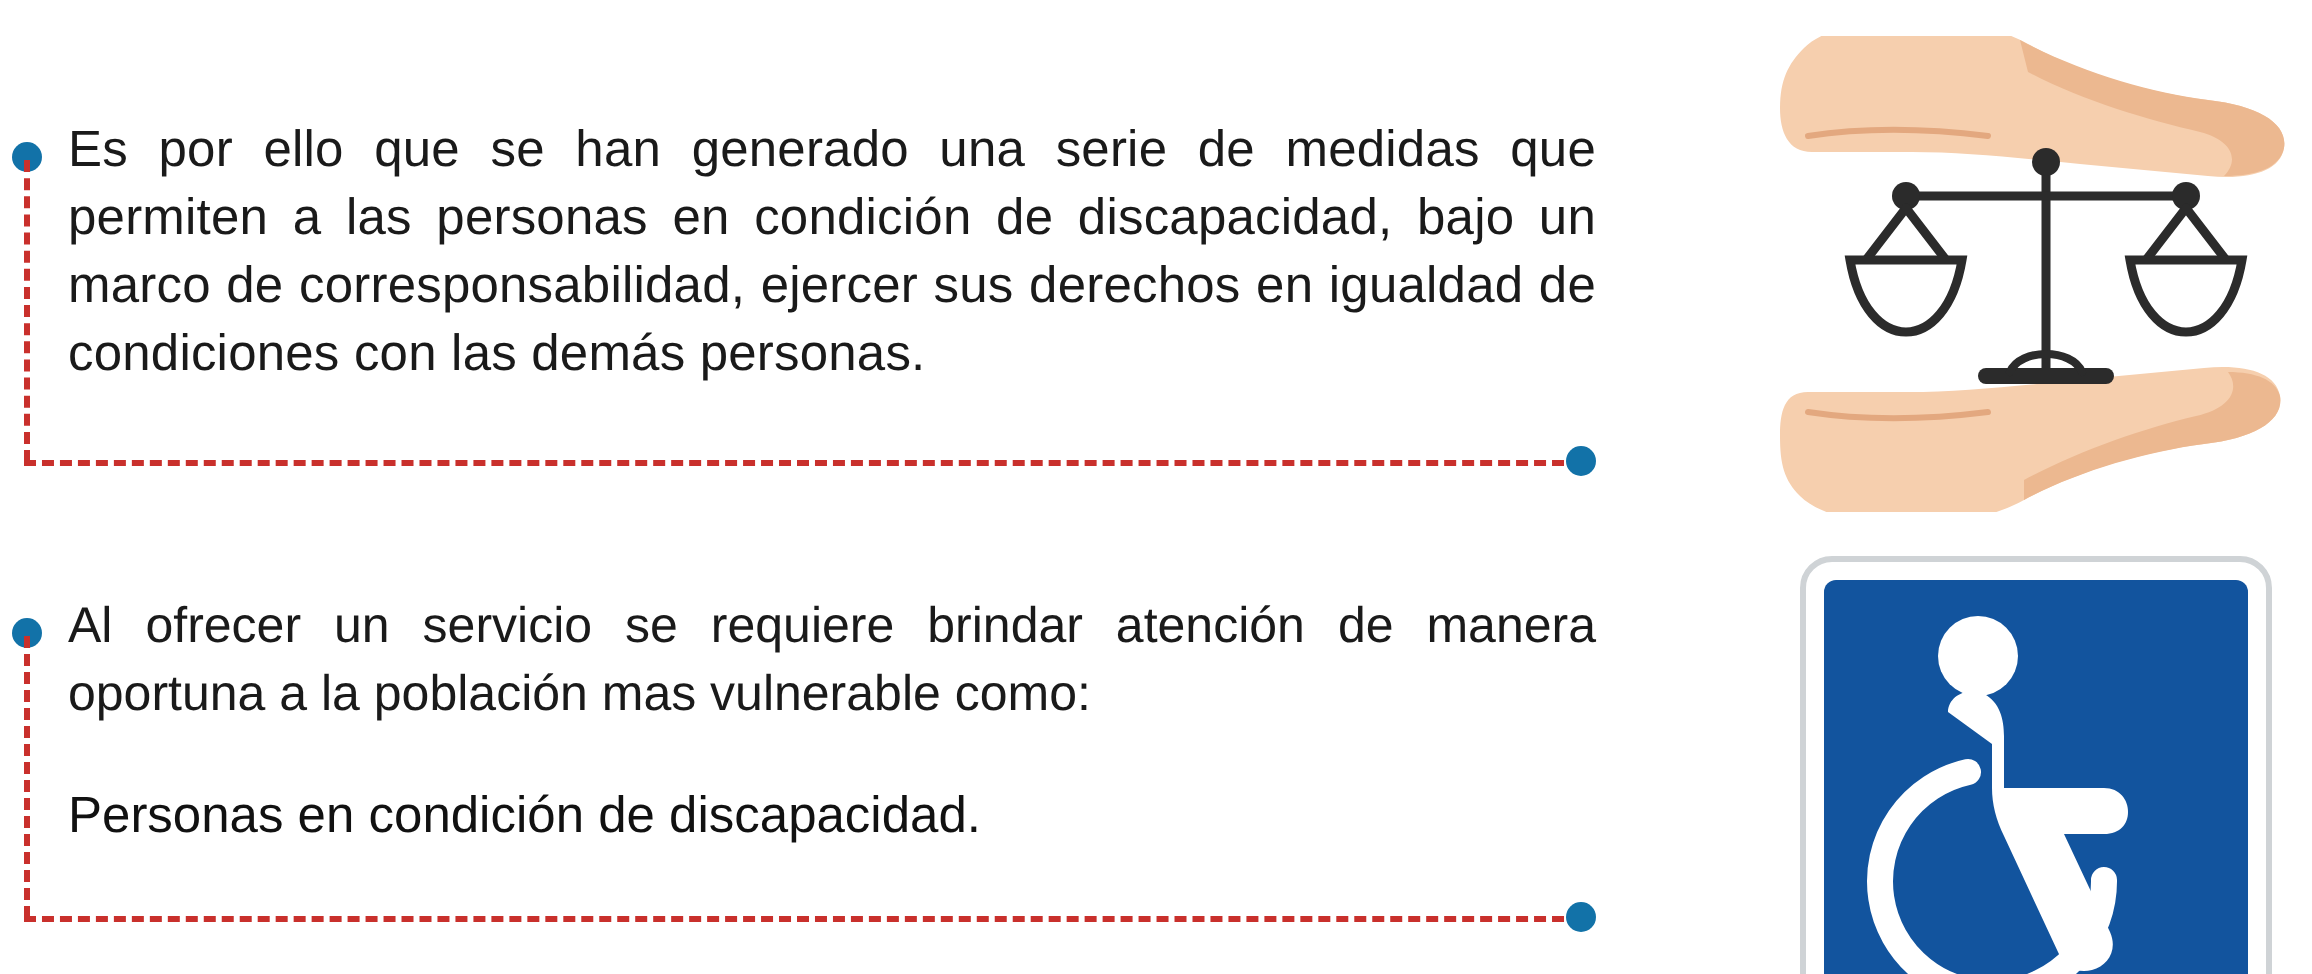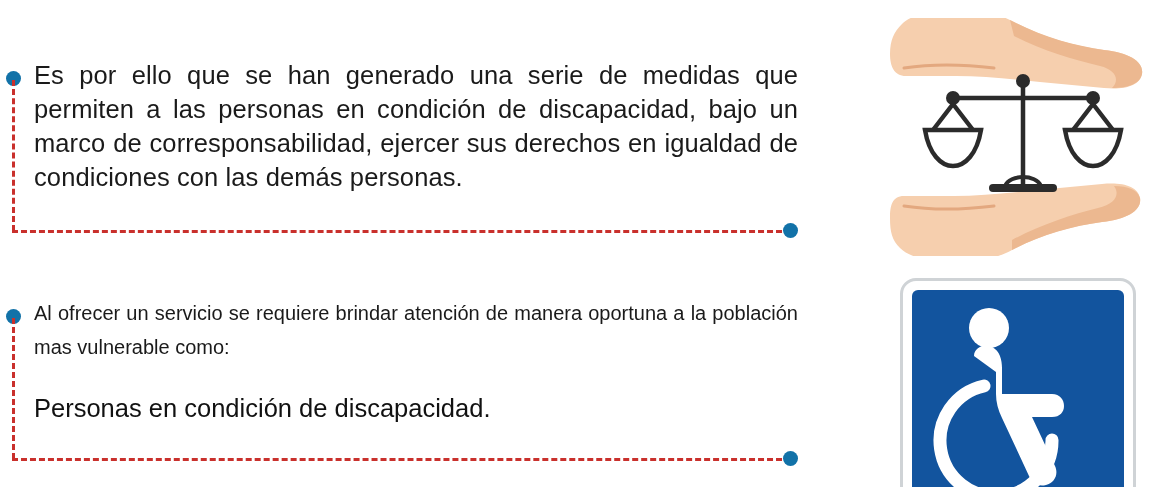--- a/index.html
+++ b/index.html
@@ -79,21 +79,21 @@
     text-align: justify;
     text-justify: inter-word;
     letter-spacing: 0.1px;
   }
   .para-2 {
     position: absolute;
     left: 34px;
     top: 0;
     width: 764px;
     color: #1a1a1a;
-    font-size: 20px;
+    font-size: 25px;
     line-height: 34px;
     text-align: justify;
   }
   .para-bold {
     position: absolute;
     left: 34px;
     top: 95px;
     width: 764px;
     color: #111111;
     font-size: 25.5px;

